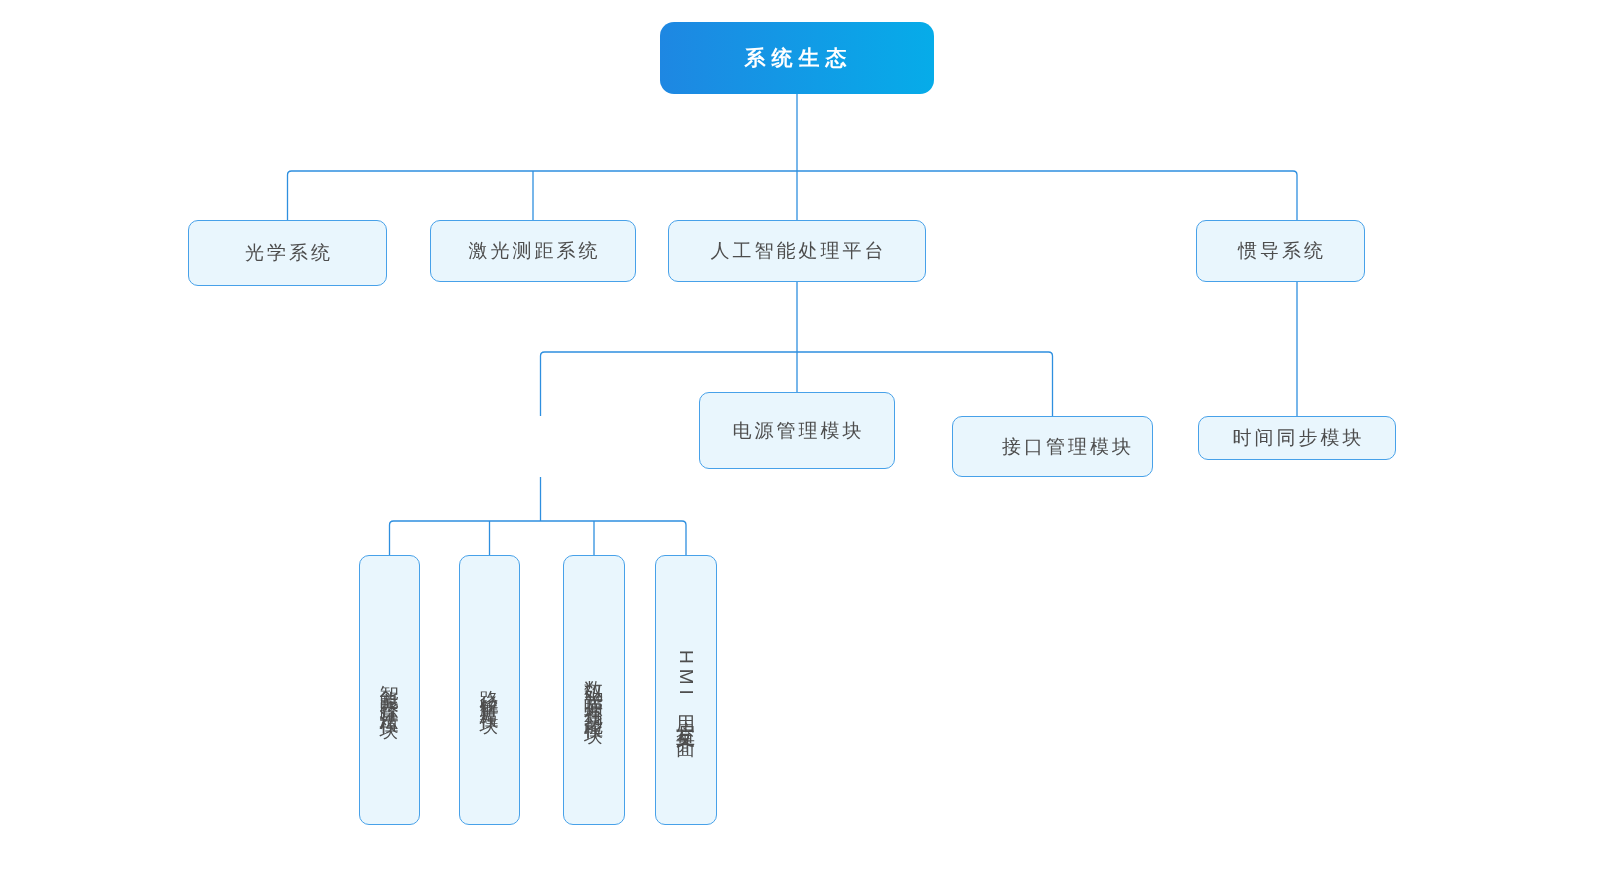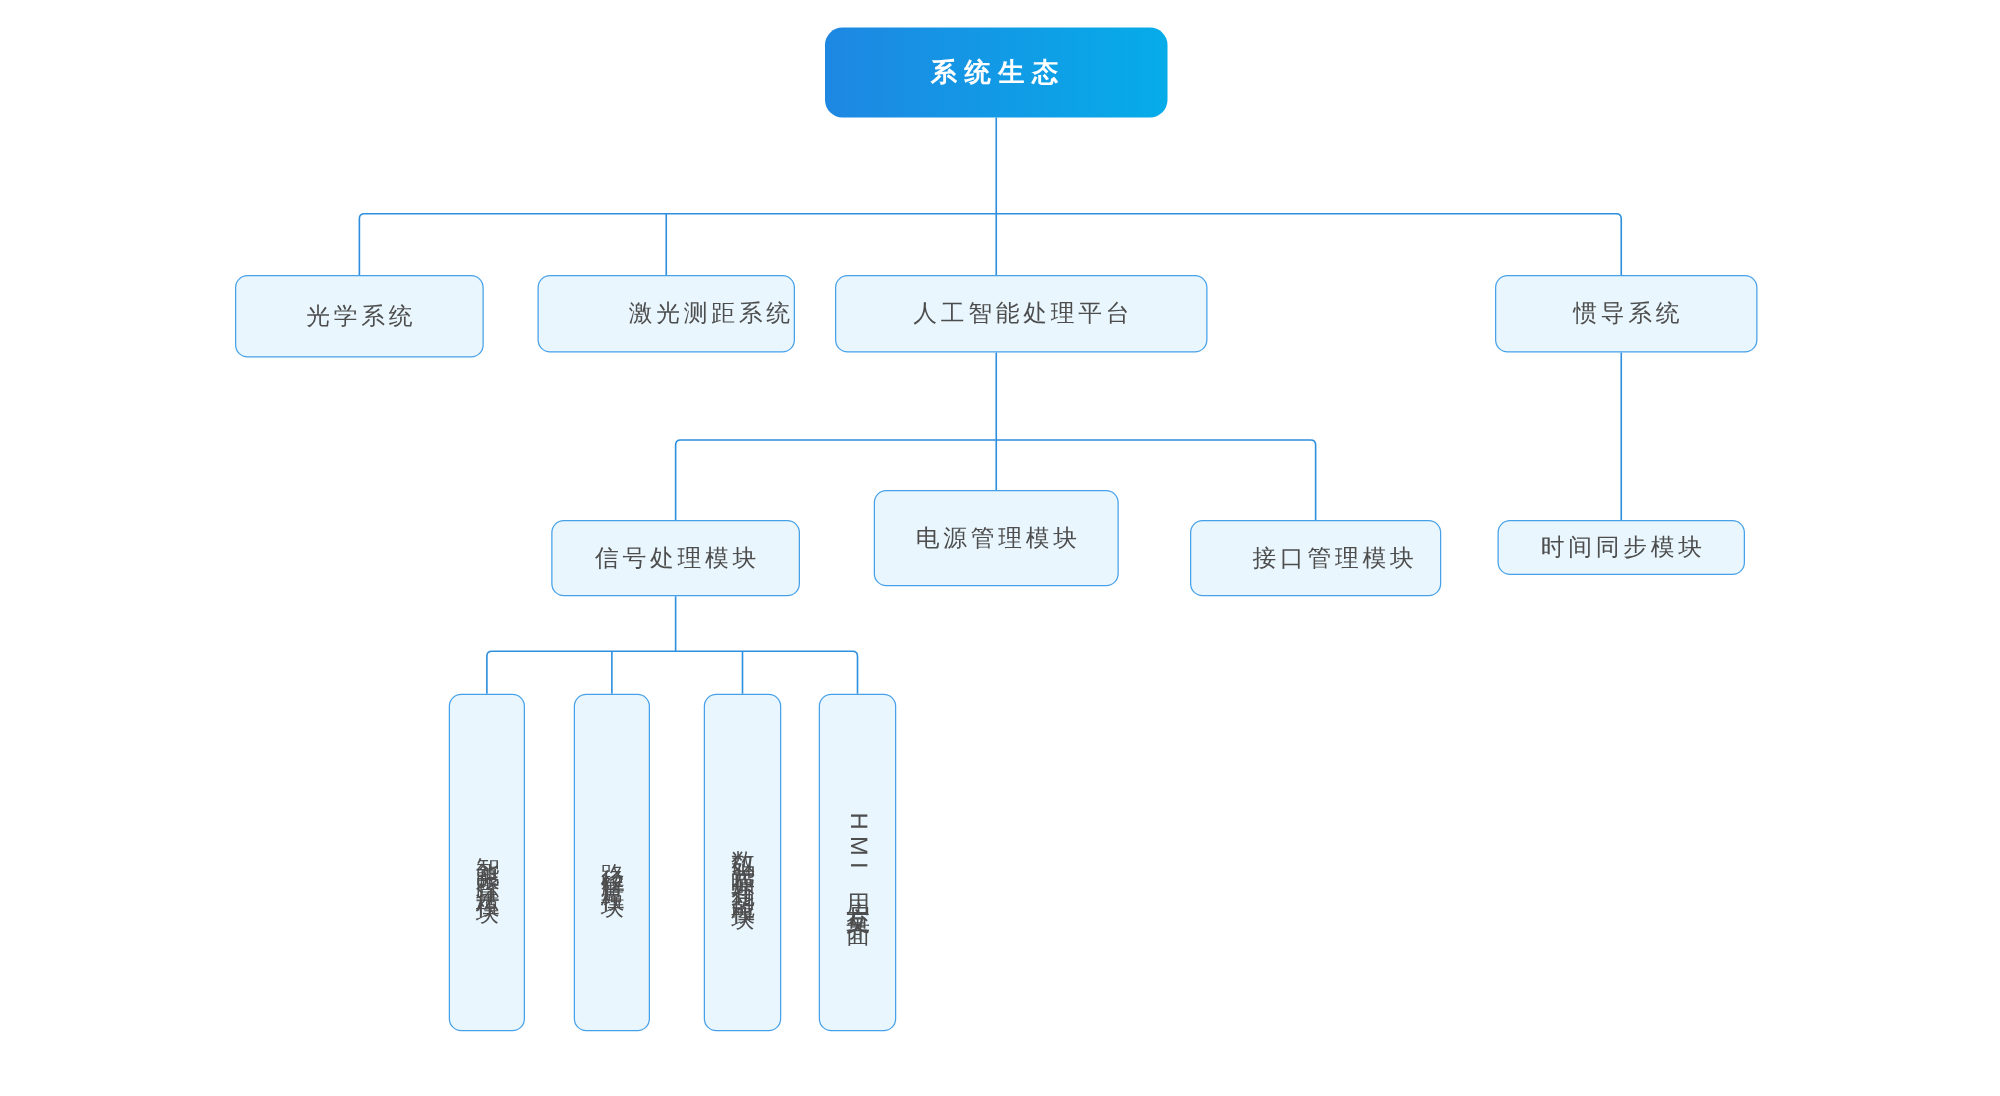--- a/index.html
+++ b/index.html
@@ -50,23 +50,23 @@
     writing-mode: vertical-lr;
     text-orientation: mixed;
     letter-spacing: 5px;
     text-indent: 0;
     white-space: normal;
     line-height: 1;
   }
   
   #n-root      { left: 660px;  top: 22px;  width: 274px; height: 72px; border-radius: 14px; }
   #n-optical   { left: 188px;  top: 220px; width: 199px; height: 66px; justify-content: center; }
-  #n-laser     { left: 430px;  top: 220px; width: 206px; height: 62px; justify-content: flex-end; }
-  #n-ai        { left: 668px;  top: 220px; width: 298px; height: 62px; text-align: center; }
-  #n-inertial  { left: 1196px; top: 220px; width: 210px; height: 62px; }
+  #n-laser     { left: 430px;  top: 220px; width: 206px; height: 62px; }
+  #n-ai        { left: 668px;  top: 220px; width: 258px; height: 62px; text-align: center; }
+  #n-inertial  { left: 1196px; top: 220px; width: 169px; height: 62px; }
   #n-signal    { left: 441px;  top: 416px; width: 199px; height: 61px; }
   #n-power     { left: 699px;  top: 392px; width: 196px; height: 77px; }
   #n-interface { left: 952px;  top: 416px; width: 201px; height: 61px; padding-left: 28px; }
   #n-timesync  { left: 1198px; top: 416px; width: 198px; height: 44px; }
   #n-tracking  { left: 359px;  top: 555px; width: 61px;  height: 270px; }
   #n-path      { left: 459px;  top: 555px; width: 61px;  height: 270px; }
   #n-digital   { left: 563px;  top: 555px; width: 62px;  height: 270px; }
   #n-hmi       { left: 655px;  top: 555px; width: 62px;  height: 270px; }
 </style>
 </head>
@@ -102,23 +102,20 @@
   </div>
 
   <div class="node" id="n-ai">
     <span class="lbl">人工智能处理平台</span>
   </div>
 
   <div class="node" id="n-inertial">
     <span class="lbl">惯导系统</span>
   </div>
 
-  <div class="node" id="n-signal">
-    <span class="lbl">信号处理模块</span>
-  </div>
 
   <div class="node" id="n-power">
     <span class="lbl">电源管理模块</span>
   </div>
 
   <div class="node" id="n-interface">
     <span class="lbl">接口管理模块</span>
   </div>
 
   <div class="node" id="n-timesync">

